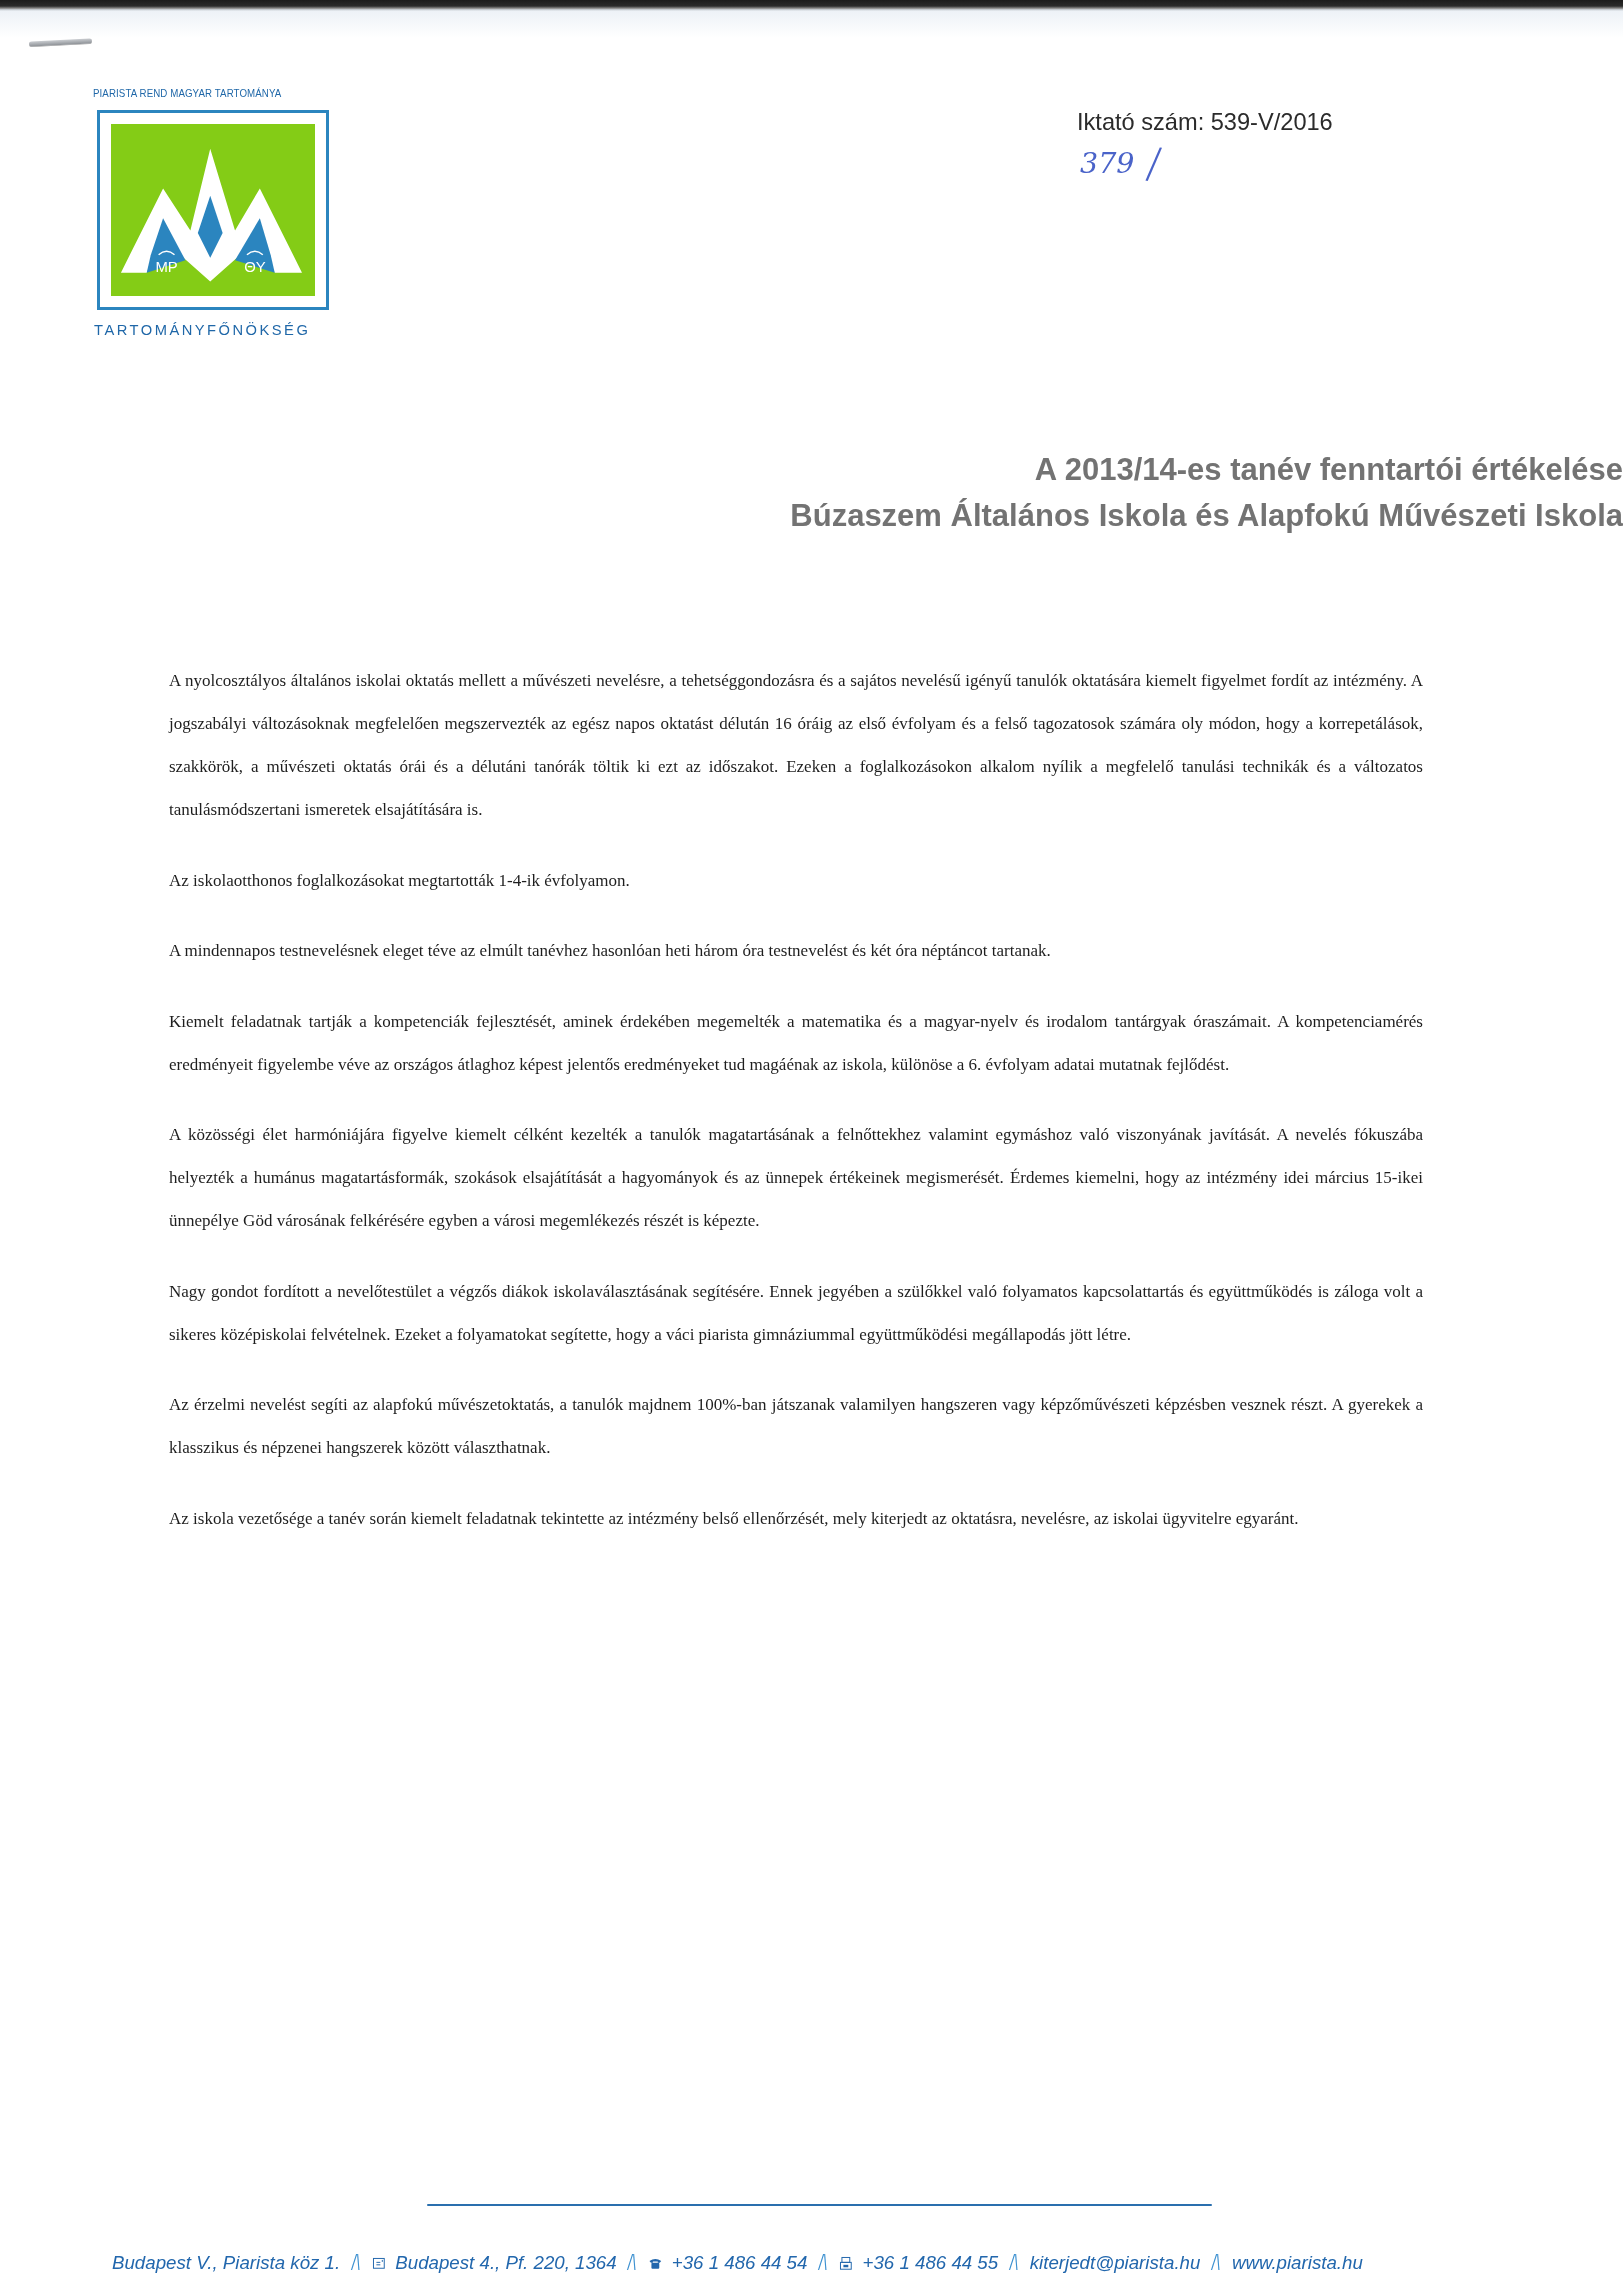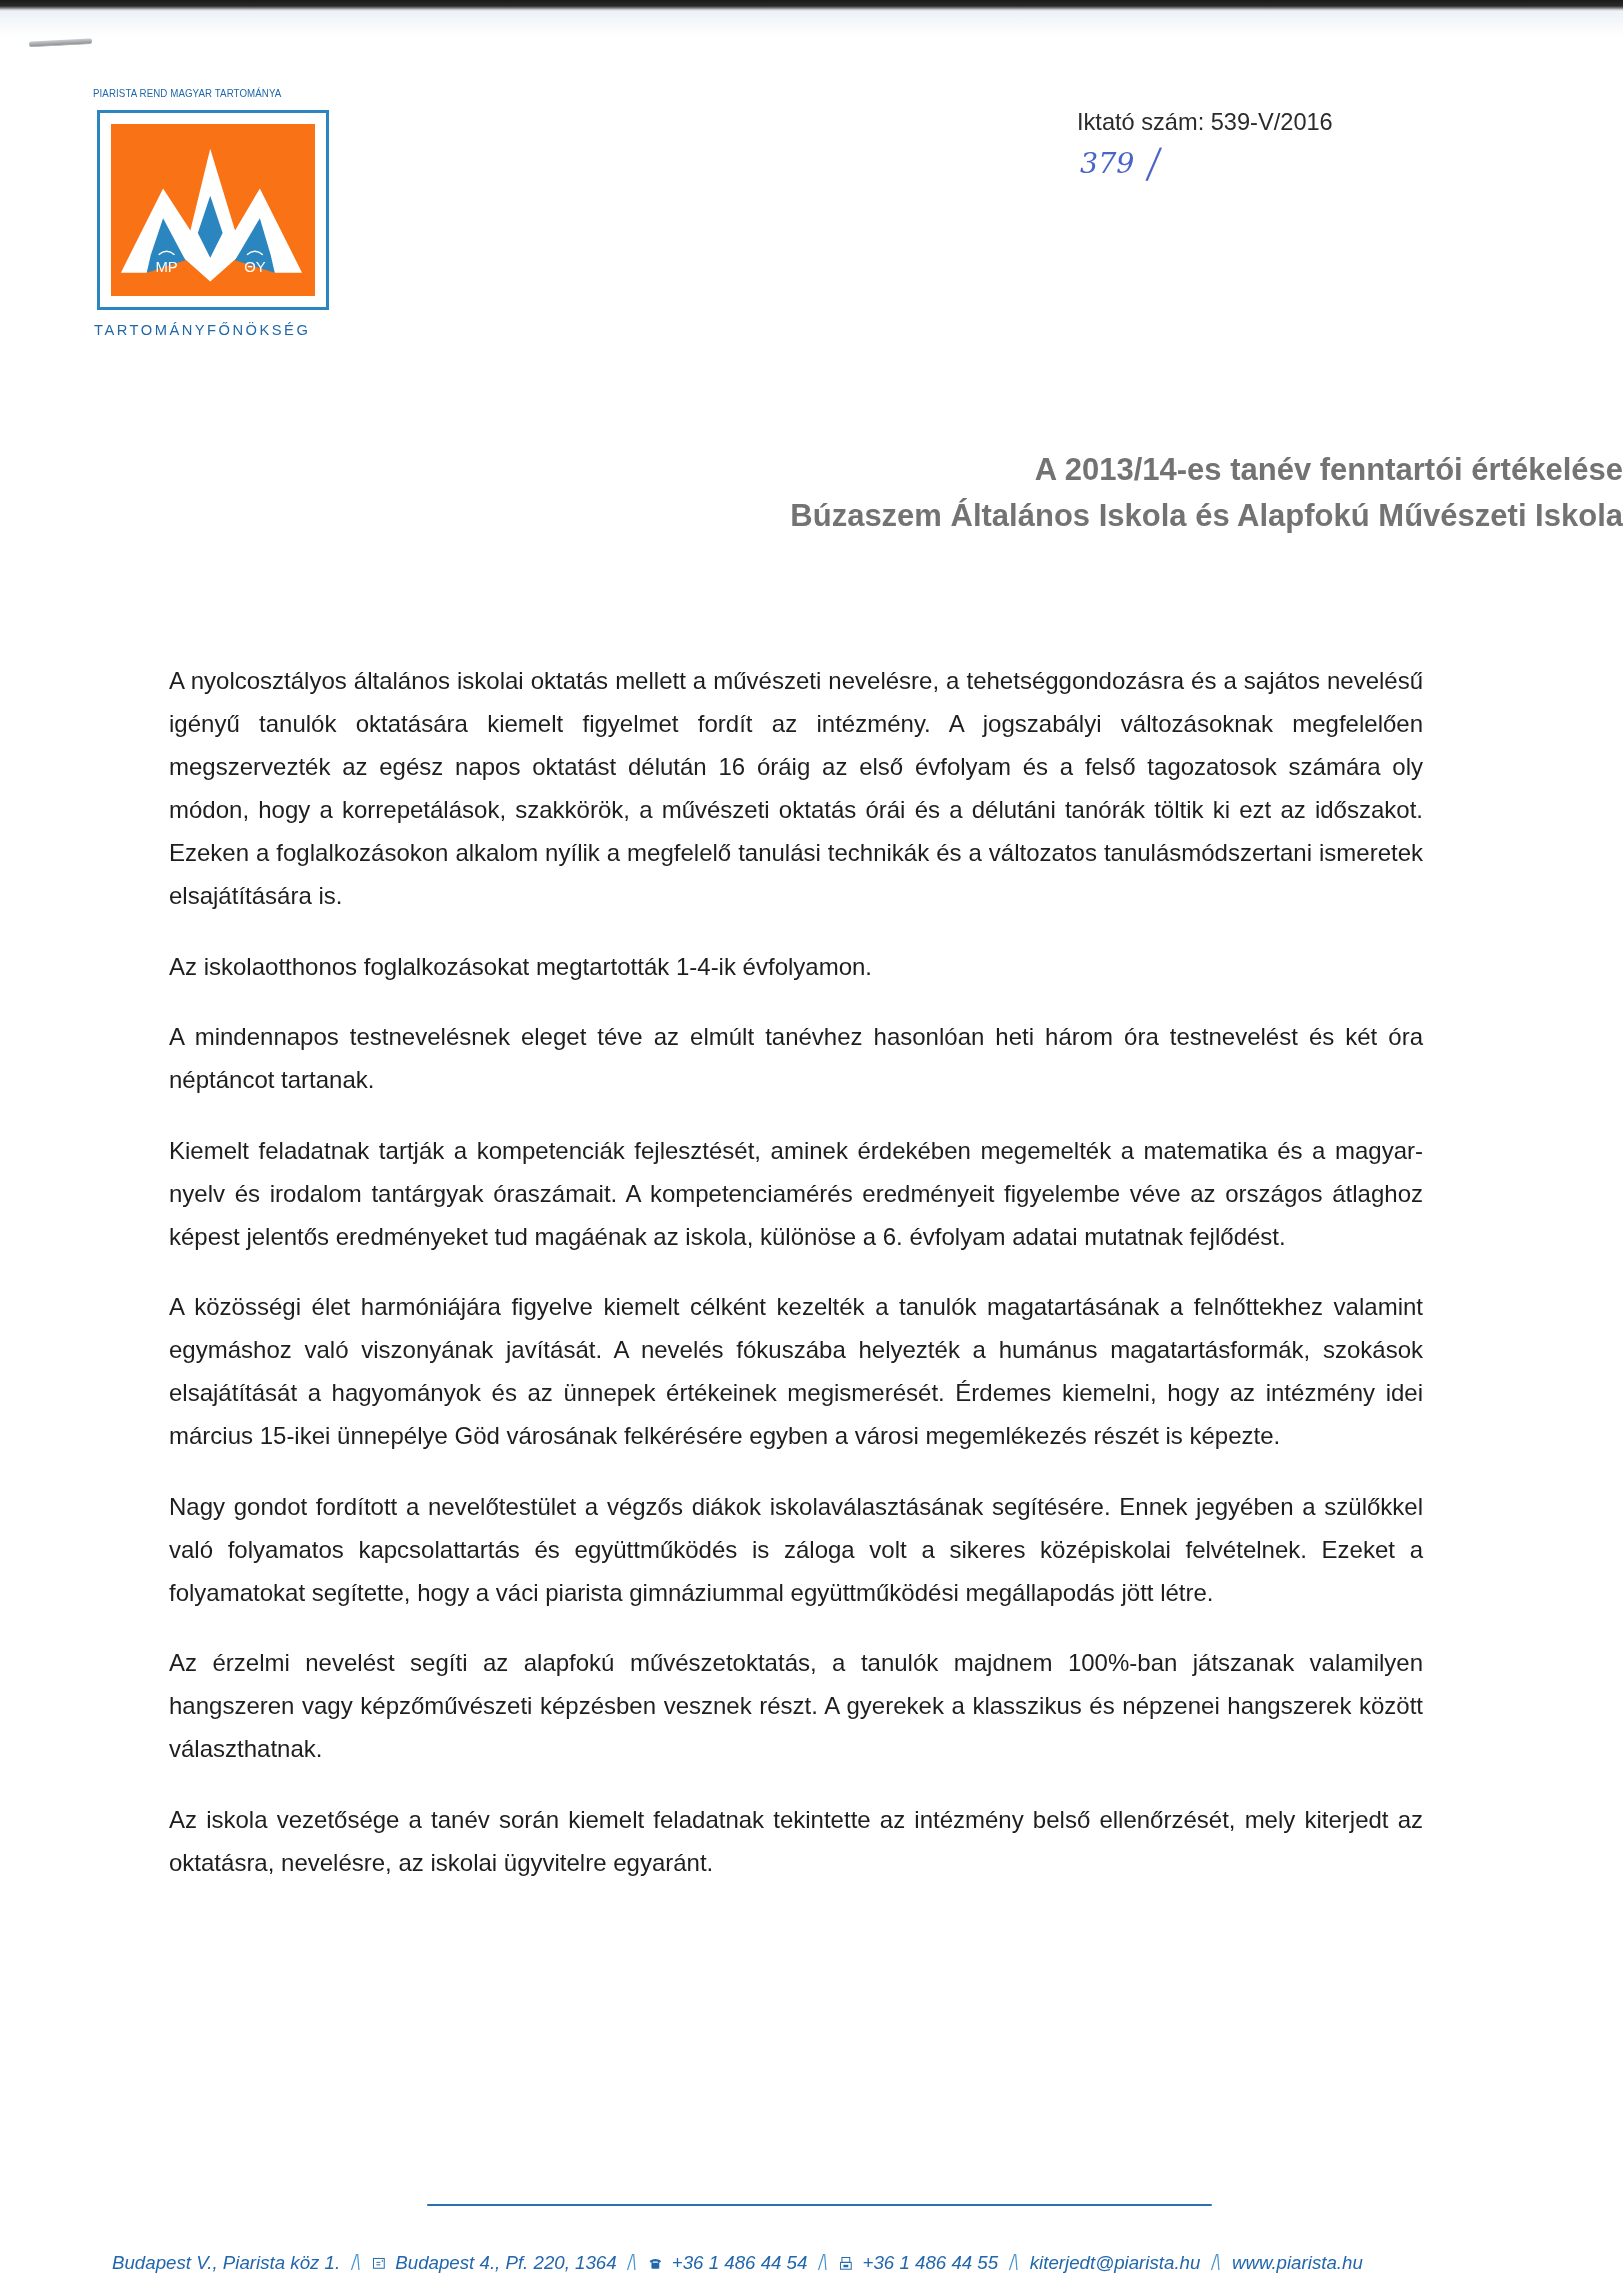--- a/index.html
+++ b/index.html
@@ -14,40 +14,40 @@
   .staple { position: absolute; left: 28.5px; top: 40px; width: 63px; height: 4.9px;
             border-radius: 2.9px; background: linear-gradient(#c9ccd0, #8d9196);
             transform: rotate(-3deg); box-shadow: 0 0.5px 0.5px rgba(0,0,0,0.4); }
 
   
   .logo-top { position: absolute; left: 93px; top: 87px; width: 245px;
               font-size: 10.8px; color: #1f67a8; letter-spacing: 0.1px; white-space: nowrap;
               font-family: "Liberation Sans Narrow", "Liberation Sans", sans-serif; transform: scaleX(0.9); transform-origin: left; }
   .logo-frame { position: absolute; left: 97px; top: 110px; width: 232px; height: 200px;
                 border: 3.9px solid #2b85bf; box-sizing: border-box; background: #fff; }
-  .logo-inner { position: absolute; left: 10.8px; top: 10.8px; right: 10.8px; bottom: 10.8px; background: #f97316; }
+  .logo-inner { position: absolute; left: 10.8px; top: 10.8px; right: 10.8px; bottom: 10.8px; background: #84cc16; }
   .logo-inner svg { position: absolute; left: 0; top: 0; width: 100%; height: 100%; }
   .logo-bottom { position: absolute; left: 94px; top: 322px; width: 236px; font-size: 14.7px;
                  letter-spacing: 2.5px; color: #1f67a8; white-space: nowrap; }
 
   
   .reg { position: absolute; left: 1077px; top: 109px; font-size: 23.6px; color: #2b2b2b; white-space: nowrap; }
   .handwritten { position: absolute; left: 1080px; top: 147px; font-size: 28.5px; color: #4a63c9;
                  font-family: "DejaVu Serif", serif; font-style: italic; white-space: nowrap; }
   .handwritten .slash { display: inline-block; margin-left: 14.7px; transform: scaleY(1.5) rotate(6deg); }
 
   
   .title { position: absolute; left: 0; width: 1623px; text-align: right; font-weight: bold;
            color: #737373; font-size: 31px; white-space: nowrap; }
   .title.t1 { top: 452px; }
   .title.t2 { top: 498px; }
 
   
-  .body { position: absolute; left: 169px; top: 659px; width: 1254px; font-size: 24px;
-          line-height: 43px; color: #1e1e1e; }
+  .body { position: absolute; left: 169px; top: 659px; width: 1254px; font-size: 17px;
+          line-height: 43px; color: #1e1e1e; font-family: Liberation Serif, serif; }
   .body p { margin: 0 0 27.5px 0; text-align: justify; }
 
   
   .footer-rule { position: absolute; left: 427px; top: 2204px; width: 785px; height: 2px;
                  background: #2a6fae; border-radius: 1px; }
   .footer { position: absolute; left: 112px; top: 2250px; font-size: 18.7px; color: #2267ad;
             white-space: nowrap; display: flex; align-items: center; gap: 6.9px; font-style: italic; }
   .footer .sep { color: #3a8fd0; font-size: 21.6px; font-weight: 300; margin: 0 2.9px; transform: scaleX(0.7); display: inline-block; }
   .footer .ico { display: inline-block; width: 14.7px; height: 14.7px; margin-right: 2px; }
 </style>

